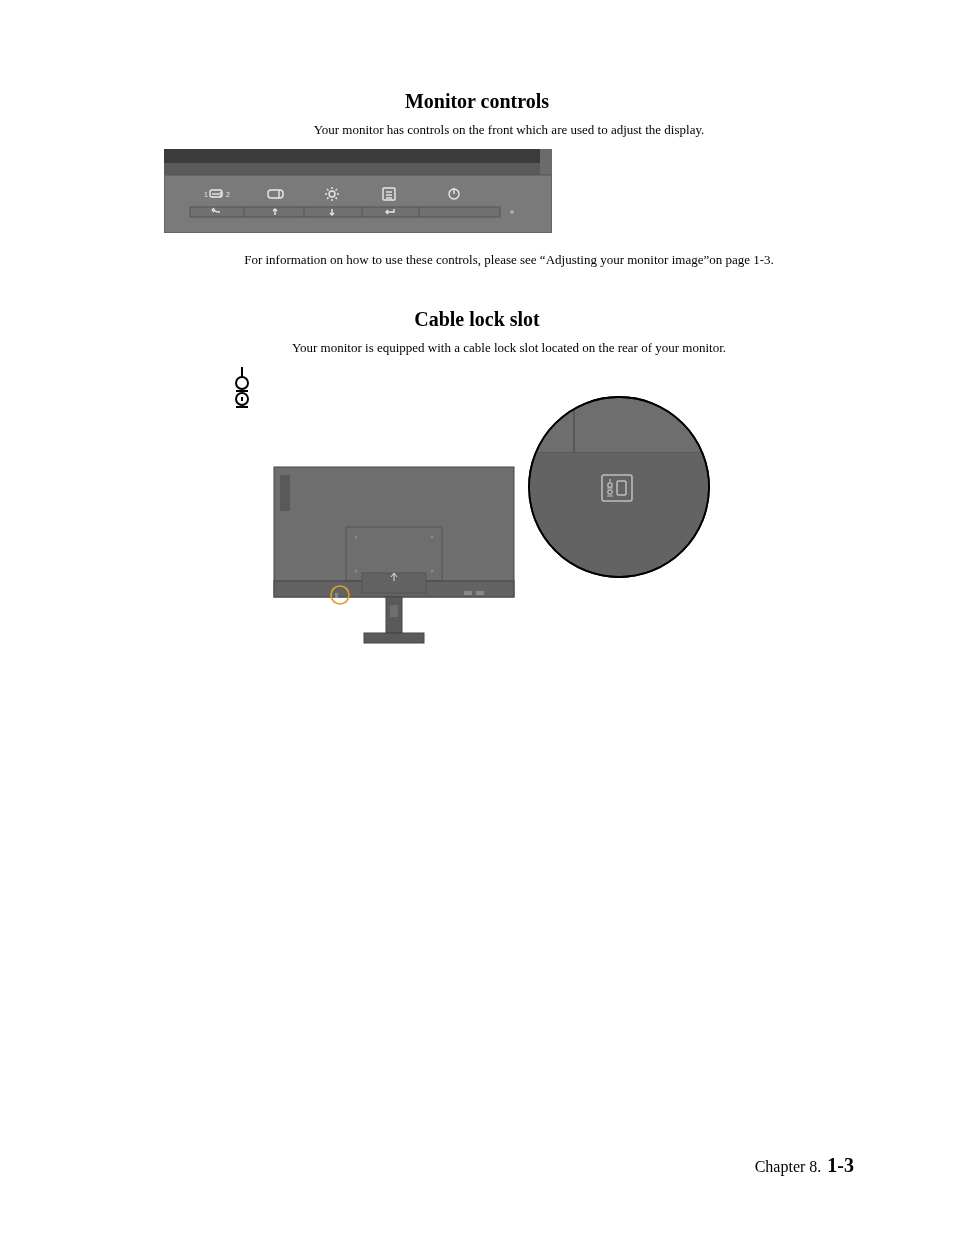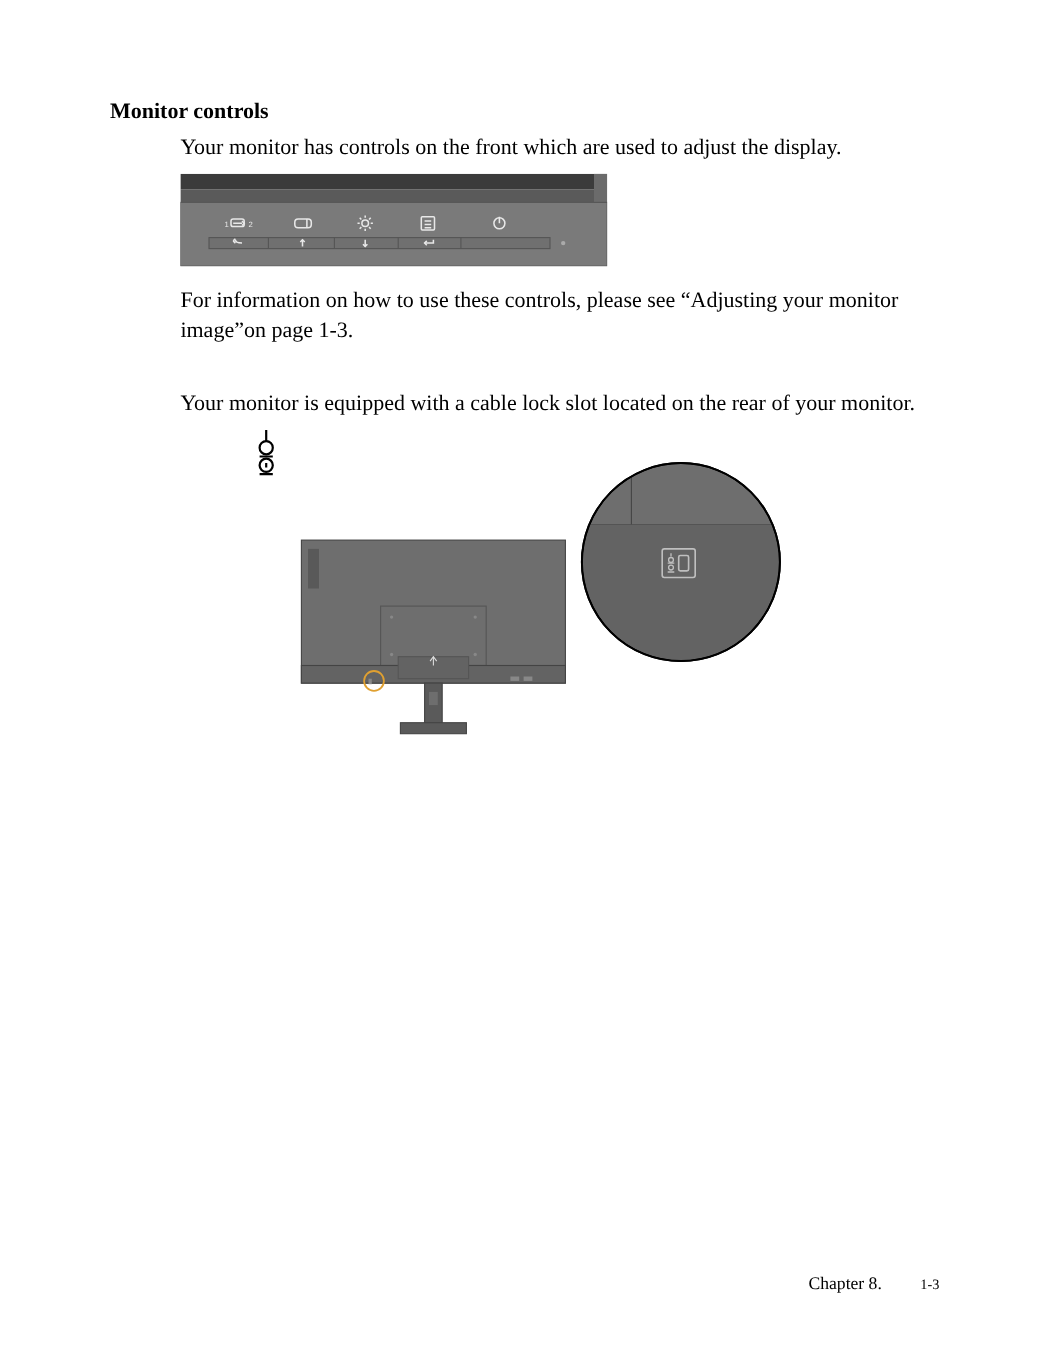--- a/index.html
+++ b/index.html
@@ -14,44 +14,44 @@
   }
   .page {
     padding: 90px 100px 0 100px;
   }
   h2 {
     font-size: 20px;
     font-weight: bold;
     margin: 0 0 8px 0;
   }
   .body-text {
-    font-size: 20px;
+    font-size: 13px;
     margin: 0 0 10px 64px;
     line-height: 1.35;
   }
-  .section { margin-bottom: 40px; }
+  .section { margin-bottom: 40px; text-align: center; }
   .controls-fig {
     margin: 6px 0 18px 64px;
     width: 388px;
     height: 84px;
   }
   .controls-fig svg { width: 100%; height: 100%; }
   .monitor-fig {
     margin: 10px 0 0 64px;
     width: 560px;
     height: 310px;
   }
   .monitor-fig svg { width: 100%; height: 100%; }
   .footer {
     position: absolute;
     bottom: 58px;
     right: 100px;
     font-size: 16px;
   }
-  .footer .pagenum { font-weight: normal; margin-left: 31px; font-size: 13px; }
+  .footer .pagenum { font-weight: bold; margin-left: 2px; font-size: 20px; }
 </style>
 </head>
 <body>
 
 <div class="page">
 
   <div class="section">
     <h2>Monitor controls</h2>
     <p class="body-text">Your monitor has controls on the front which are used to adjust the display.</p>
 
@@ -120,20 +120,21 @@
         </g>
 
         <circle cx="348" cy="63" r="2" fill="#aaa"></circle>
       </svg>
     </div>
 
     <p class="body-text">For information on how to use these controls, please see “Adjusting your monitor image”on page 1-3.</p>
   </div>
 
   <div class="section">
+    <h2>Cable lock slot</h2>
     <p class="body-text">Your monitor is equipped with a cable lock slot located on the rear of your monitor.</p>
 
     <div class="monitor-fig">
       <svg viewBox="0 0 560 310">
 
         <g stroke="#000" fill="none" stroke-width="2">
           <line x1="78" y1="0" x2="78" y2="10"></line>
           <circle cx="78" cy="16" r="6"></circle>
           <line x1="72" y1="24" x2="84" y2="24"></line>
           <circle cx="78" cy="32" r="6"></circle>

